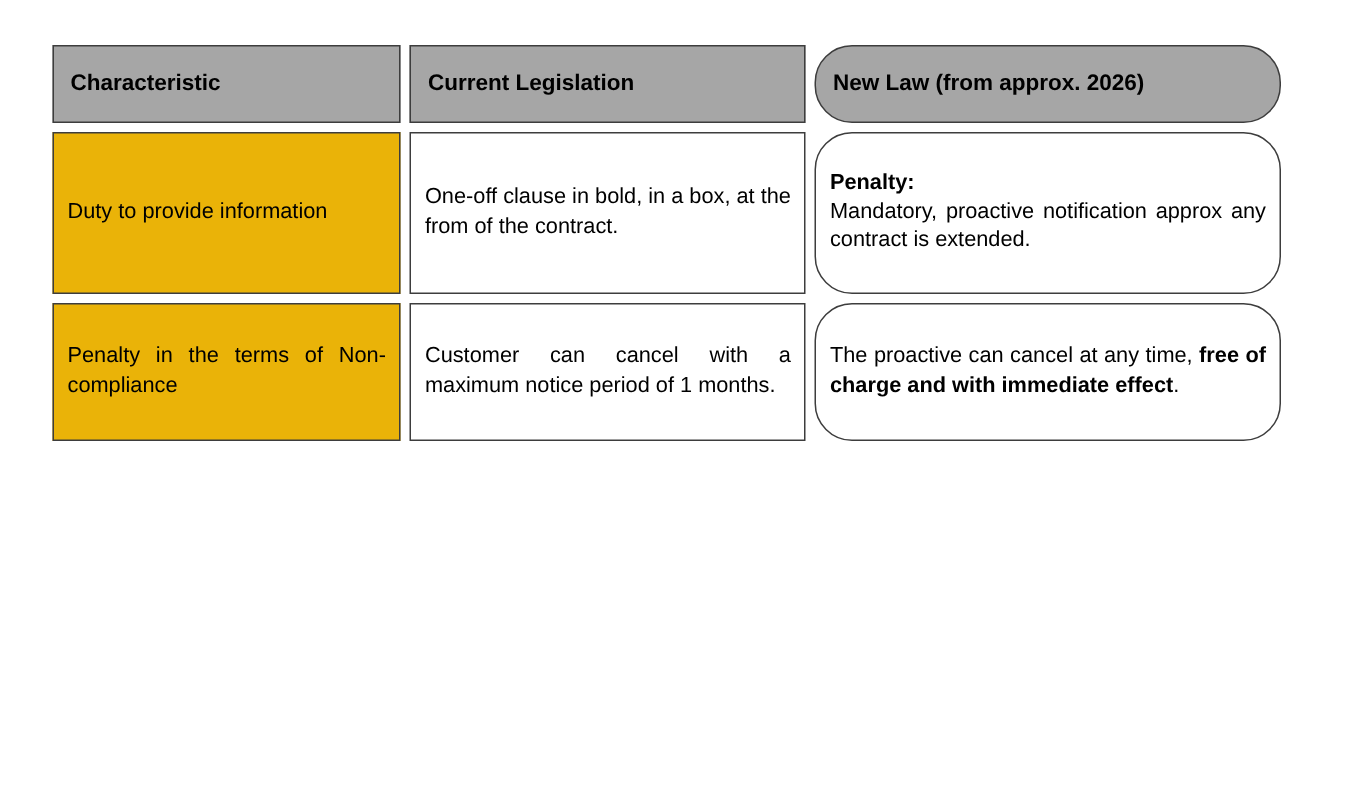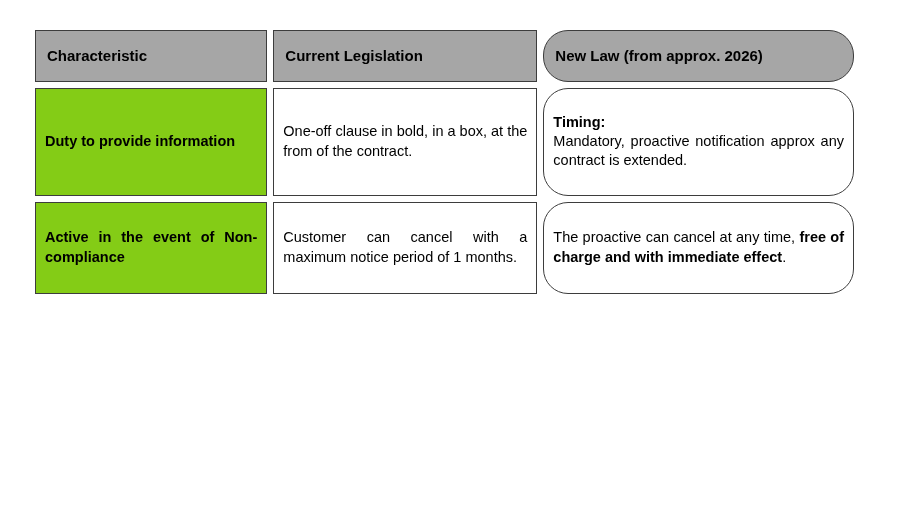--- a/index.html
+++ b/index.html
@@ -49,22 +49,22 @@
     font-weight: bold;
     height: 52px;
     text-align: right;
     text-align-last: left;
     font-size: 15px;
     padding-left: 11px;
   }
 
   
   #comparison-table tbody td.characteristic-cell {
-    background: #84cc16;
-    font-weight: bold;
+    background: #eab308;
+    font-weight: normal;
   }
 
   
   #comparison-table tbody td.body-cell {
     background: #ffffff;
   }
 
   
   tr[data-row="0"] td { height: 108px; }
   tr[data-row="1"] td { height: 92px; }
@@ -95,25 +95,25 @@
       <th class="col-characteristic">Characteristic</th>
       <th class="col-current">Current Legislation</th>
       <th class="col-newlaw">New Law (from approx. 2026)</th>
     </tr>
   </thead>
   <tbody>
 
     <tr data-row="0">
       <td class="characteristic-cell col-characteristic">Duty to provide information</td>
       <td class="body-cell col-current">One-off clause in bold, in a box, at the from of the contract.</td>
-      <td class="body-cell col-newlaw"><span class="lead-bold">Timing:</span><span>Mandatory, proactive notification approx any contract is extended.</span></td>
+      <td class="body-cell col-newlaw"><span class="lead-bold">Penalty:</span><span>Mandatory, proactive notification approx any contract is extended.</span></td>
     </tr>
 
 
     <tr data-row="2">
-      <td class="characteristic-cell col-characteristic">Active in the event of Non-compliance</td>
+      <td class="characteristic-cell col-characteristic">Penalty in the terms of Non-compliance</td>
       <td class="body-cell col-current">Customer can cancel with a maximum notice period of 1 months.</td>
       <td class="body-cell col-newlaw"><span>The proactive can cancel at any time, </span><span class="inline-bold">free of charge and with immediate effect</span><span>.</span></td>
     </tr>
 
 
   </tbody>
 </table>
 
 </body></html>

